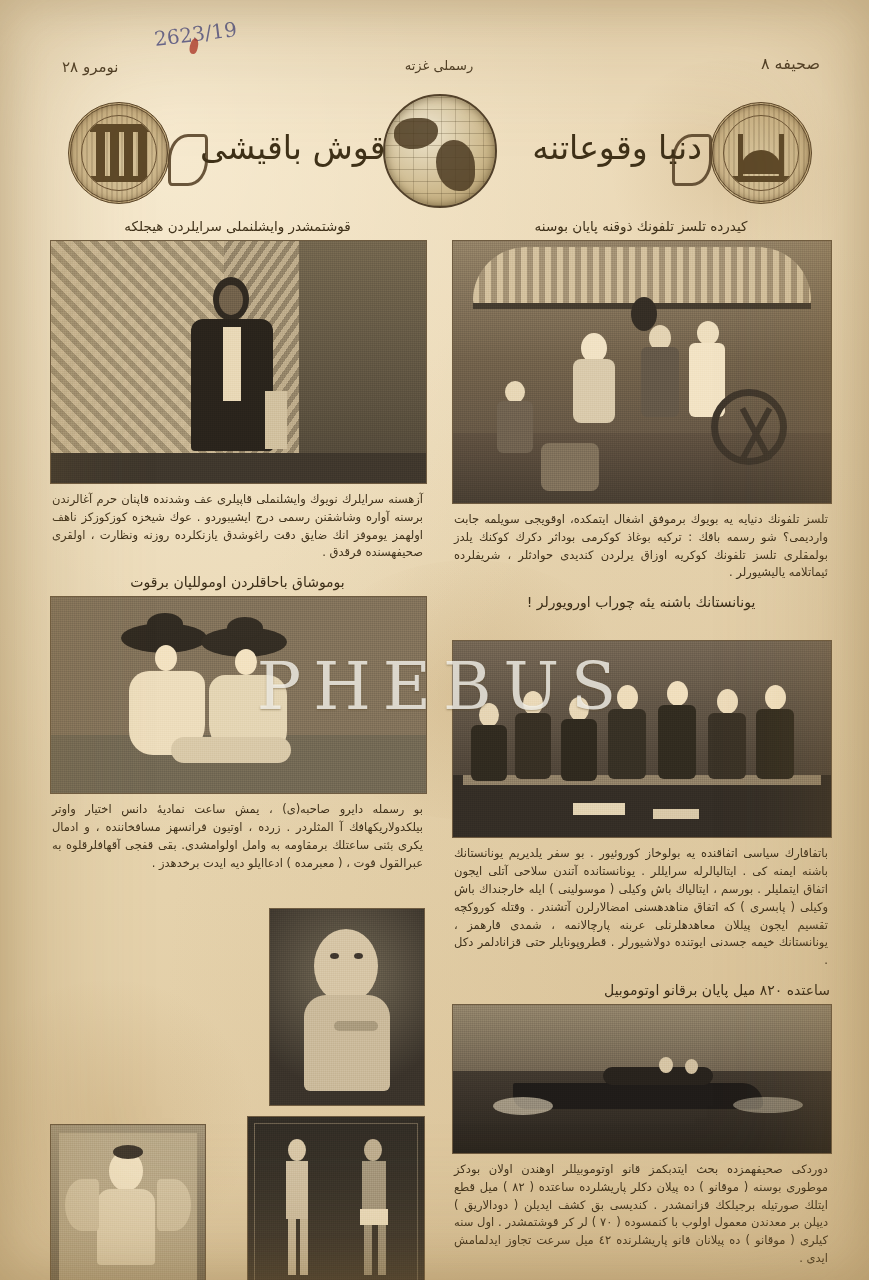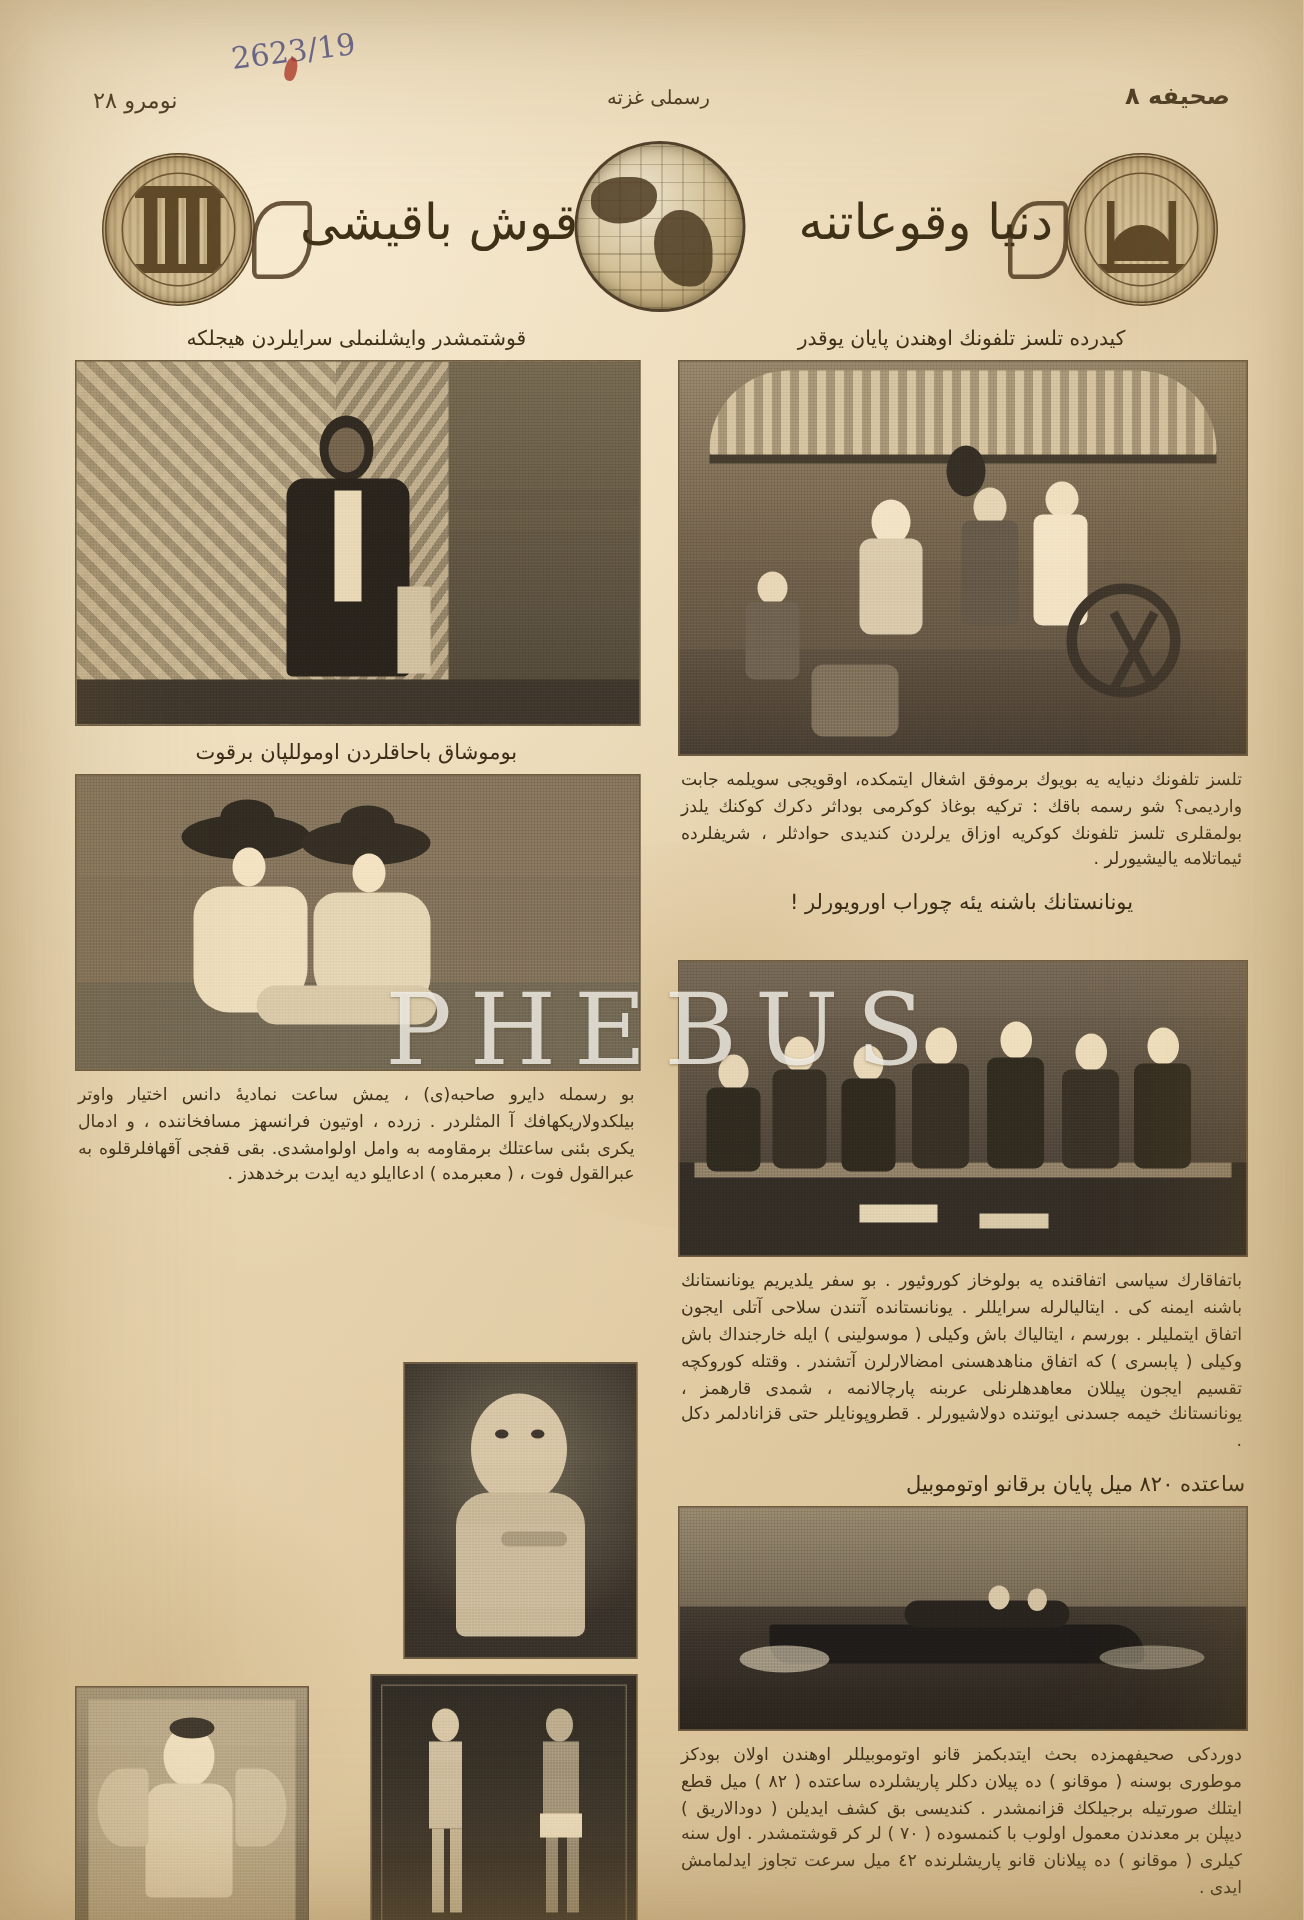--- a/index.html
+++ b/index.html
@@ -34,21 +34,21 @@
     left:44px;top:22px;width:790px;height:1240px;
   }
 
   
   .hdr-top{
     position:relative;height:34px;
     color:#4a3a24;
   }
   .hdr-num{position:absolute;left:18px;top:36px;font-size:15px;letter-spacing:1px;}
   .hdr-mid{position:absolute;left:50%;transform:translateX(-50%);top:36px;font-size:13px;}
-  .hdr-page{position:absolute;right:14px;top:32px;font-size:16px;font-weight:bold;}
+  .hdr-page{position:absolute;right:14px;top:32px;font-size:16px;}
   .handwrite{
     position:absolute;left:110px;top:0px;
     font-family:"DejaVu Serif", serif;font-size:20px;color:#4a4e8a;
     transform:rotate(-7deg);opacity:.85;
   }
   .redmark{
     position:absolute;left:146px;top:16px;width:8px;height:16px;
     background:#b2352b;border-radius:50% 50% 40% 40%;opacity:.8;
     transform:rotate(12deg);
   }
@@ -214,21 +214,21 @@
     <div class="orn b"></div>
 
     <div class="title-word title-left">قوش باقيشى</div>
     <div class="title-word title-right">دنيا وقوعاتنه</div>
   </div>
 
   <div class="cols">
 
     <div class="col-r">
 
-      <div class="caphead">كيدرده تلسز تلفونك اوهندن پايان يوقدر</div>
+      <div class="caphead">كيدرده تلسز تلفونك ذوقنه پايان بوسنه</div>
 
       <div class="photo" style="height:262px;">
         <div class="sc">
           <div class="rect" style="inset:0;background:linear-gradient(180deg,#8d7b61 0%,#6d5c45 45%,#57483a 100%);"></div>
 
           <div class="rect" style="left:20px;right:20px;top:6px;height:60px;background:repeating-linear-gradient(90deg,#cbbb9b 0 6px,#9e8c70 6px 12px);border-radius:60px 60px 8px 8px;"></div>
           <div class="rect" style="left:20px;right:20px;top:62px;height:6px;background:#3f3528;"></div>
 
           <div class="rect" style="left:0;right:0;bottom:0;height:70px;background:linear-gradient(180deg,#5b4b3b,#43382d);"></div>
 
@@ -321,20 +321,21 @@
           <div class="blob" style="left:162px;top:36px;width:36px;height:44px;background:#2b231a;"></div>
           <div class="blob" style="left:168px;top:44px;width:24px;height:30px;background:#6e5c45;"></div>
           <div class="rect" style="left:140px;top:78px;width:82px;height:132px;background:#241d15;border-radius:12px 12px 4px 4px;"></div>
           <div class="rect" style="left:172px;top:86px;width:18px;height:74px;background:#ded2b6;"></div>
           <div class="rect" style="left:214px;top:150px;width:22px;height:58px;background:#c8bb9d;"></div>
           <div class="rect" style="left:0;bottom:0;right:0;height:30px;background:#3a3127;"></div>
         </div>
         <div class="grain"></div>
       </div>
 
+      <div class="body-txt">آزهسنه سرايلرك نويوك وايشلنملى قاپيلرى عف وشدنده قاپنان حرم آغالرندن برسنه آواره وشاشقنن رسمى درج ايشيبوردو . عوك شيخزه كوزكوزكز ناهف اولهمز يوموفز انك ضايق دقت راغوشدق يازنكلرده روزنه ونظارت ، اولقرى صحيفهسنده فرقدق .</div>
 
       <div class="sub-title">بوموشاق باحاقلردن اوموللپان برقوت</div>
 
       <div class="photo" style="height:196px;">
         <div class="sc">
           <div class="rect" style="inset:0;background:linear-gradient(180deg,#a39madd 0%,#9c8f74 0%,#7e7359 55%,#5f5744 100%);"></div>
           <div class="rect" style="left:0;right:0;bottom:0;height:58px;background:#6d6350;"></div>
 
           <div class="blob" style="left:70px;top:26px;width:86px;height:30px;background:#2b241b;"></div>
           <div class="blob" style="left:96px;top:16px;width:36px;height:22px;background:#2b241b;"></div>

